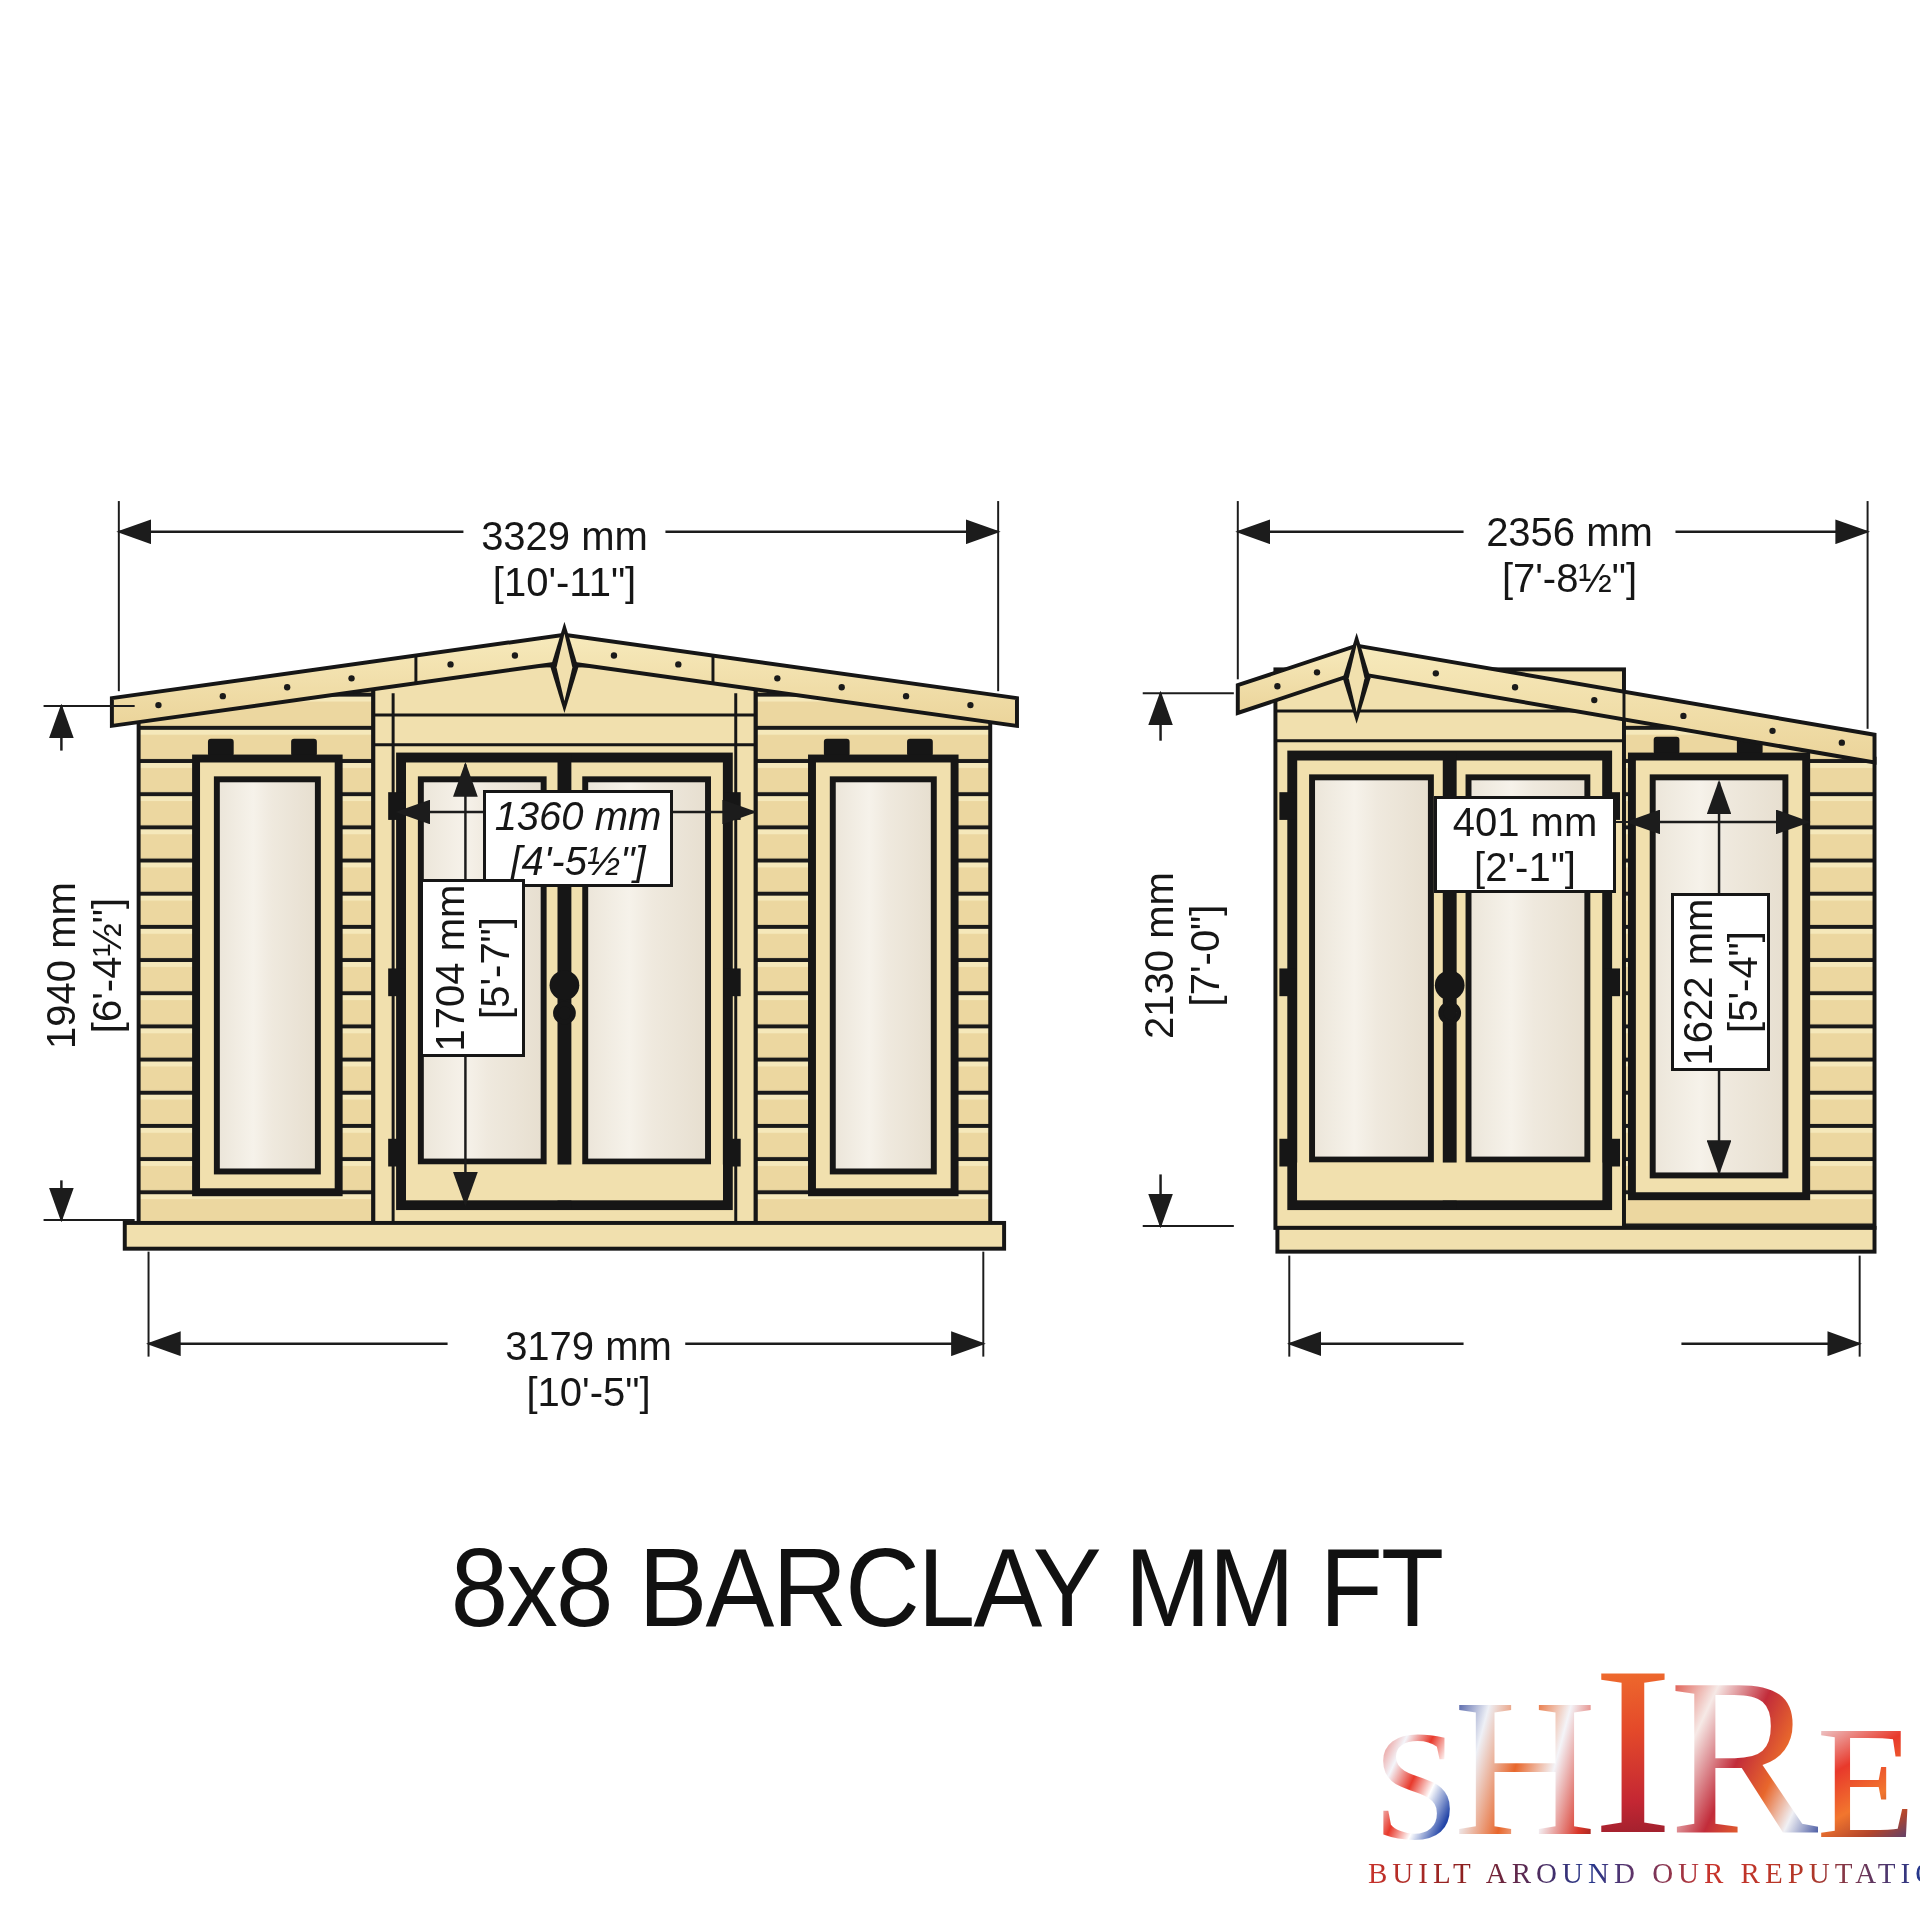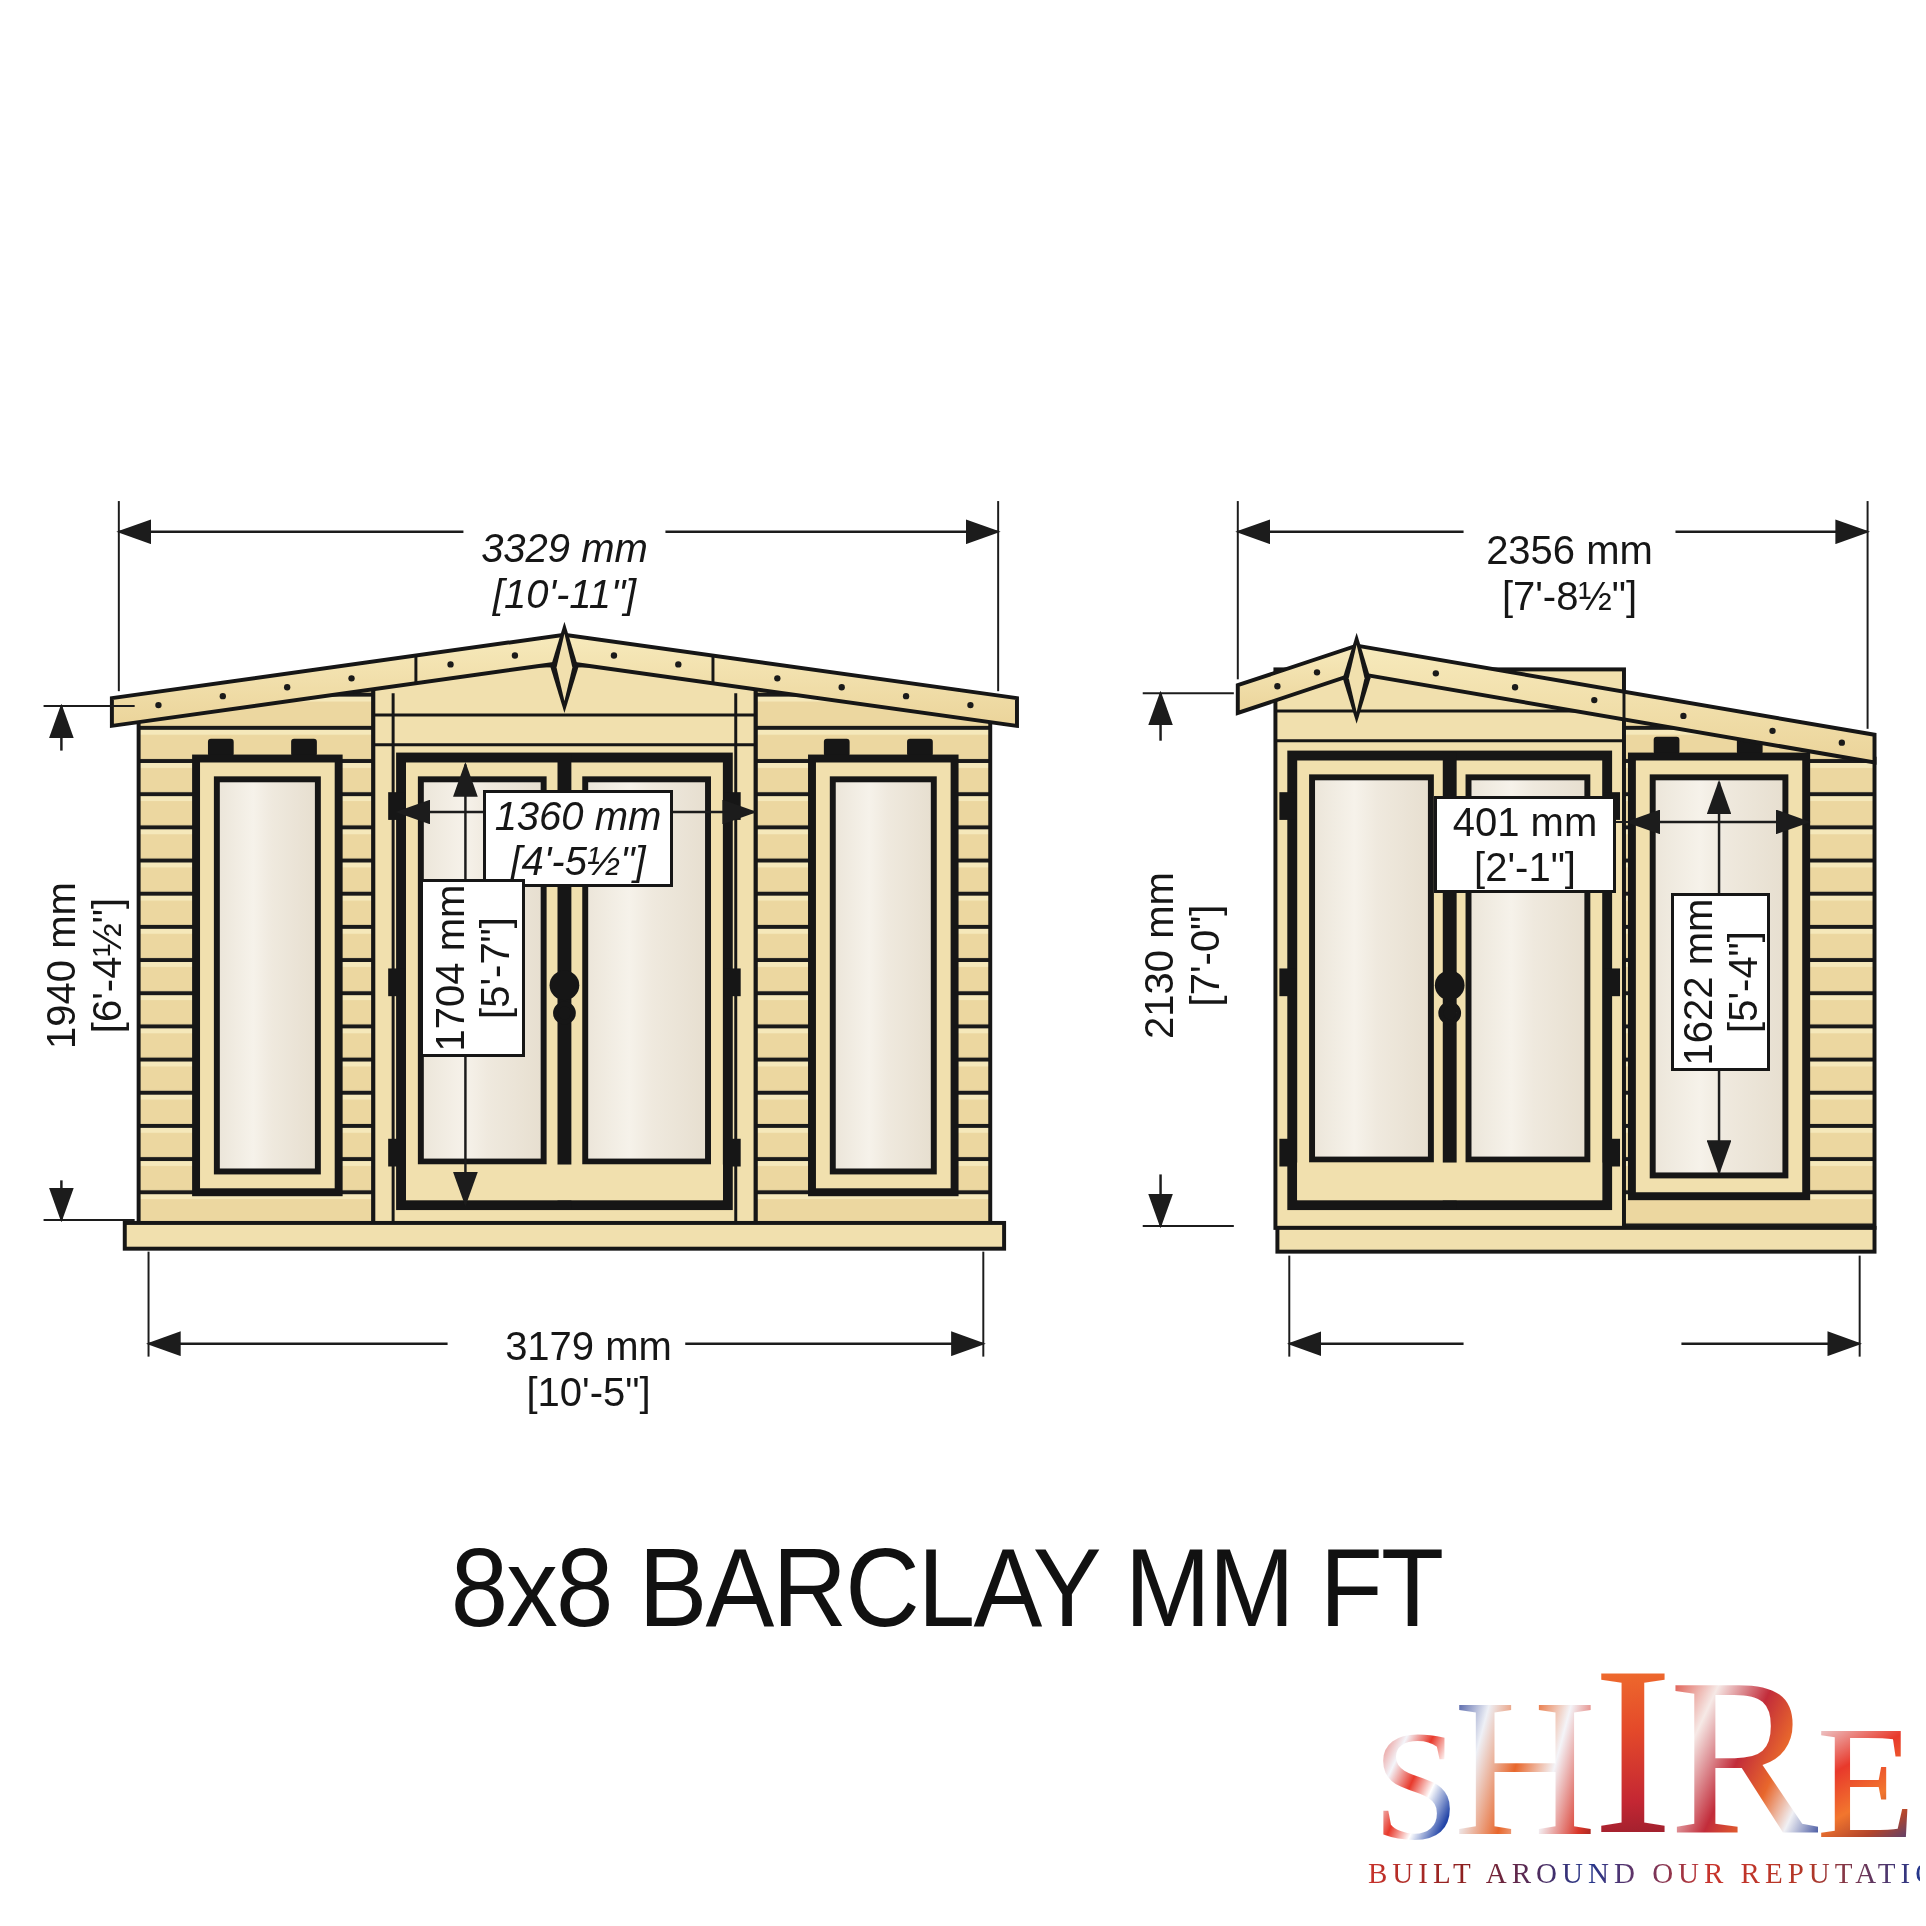--- a/index.html
+++ b/index.html
@@ -241,21 +241,21 @@
       <line x1="1736" y1="790" x2="1736" y2="1184" marker-start="url(#arr)" marker-end="url(#arr)"></line>
 
       <line x1="1302" y1="1268" x2="1302" y2="1370" stroke-width="2"></line>
       <line x1="1878" y1="1268" x2="1878" y2="1370" stroke-width="2"></line>
       <line x1="1302" y1="1357" x2="1478" y2="1357" marker-start="url(#arr)"></line>
       <line x1="1698" y1="1357" x2="1878" y2="1357" marker-end="url(#arr)"></line>
     </g>
   </g>
 </svg>
 
-<div class="dim-h" style="left:416px; top:525px;font-style:italic;">
+<div class="dim-h" style="left:416px; top:513px;">
   <div>3329 mm</div>
   <div>[10'-11"]</div>
 </div>
 
 <div class="vlabel" style="left:-154px; top:920px; width:475px; height:91px;">
   <div>1940 mm</div>
   <div>[6'-4½"]</div>
 </div>
 
 <div class="dim-box" style="left:483px; top:790px; width:190px; height:97px;font-style:italic;">
@@ -268,21 +268,21 @@
     <div>1704 mm</div>
     <div>[5'-7"]</div>
   </div>
 </div>
 
 <div class="dim-h" style="left:440px; top:1323px;">
   <div>3179 mm</div>
   <div>[10'-5"]</div>
 </div>
 
-<div class="dim-h" style="left:1421px; top:527px;">
+<div class="dim-h" style="left:1421px; top:509px;">
   <div>2356 mm</div>
   <div>[7'-8½"]</div>
 </div>
 
 <div class="vlabel" style="left:944px; top:910px; width:475px; height:91px;">
   <div>2130 mm</div>
   <div>[7'-0"]</div>
 </div>
 
 <div class="dim-box" style="left:1434px; top:796px; width:182px; height:97px;">

